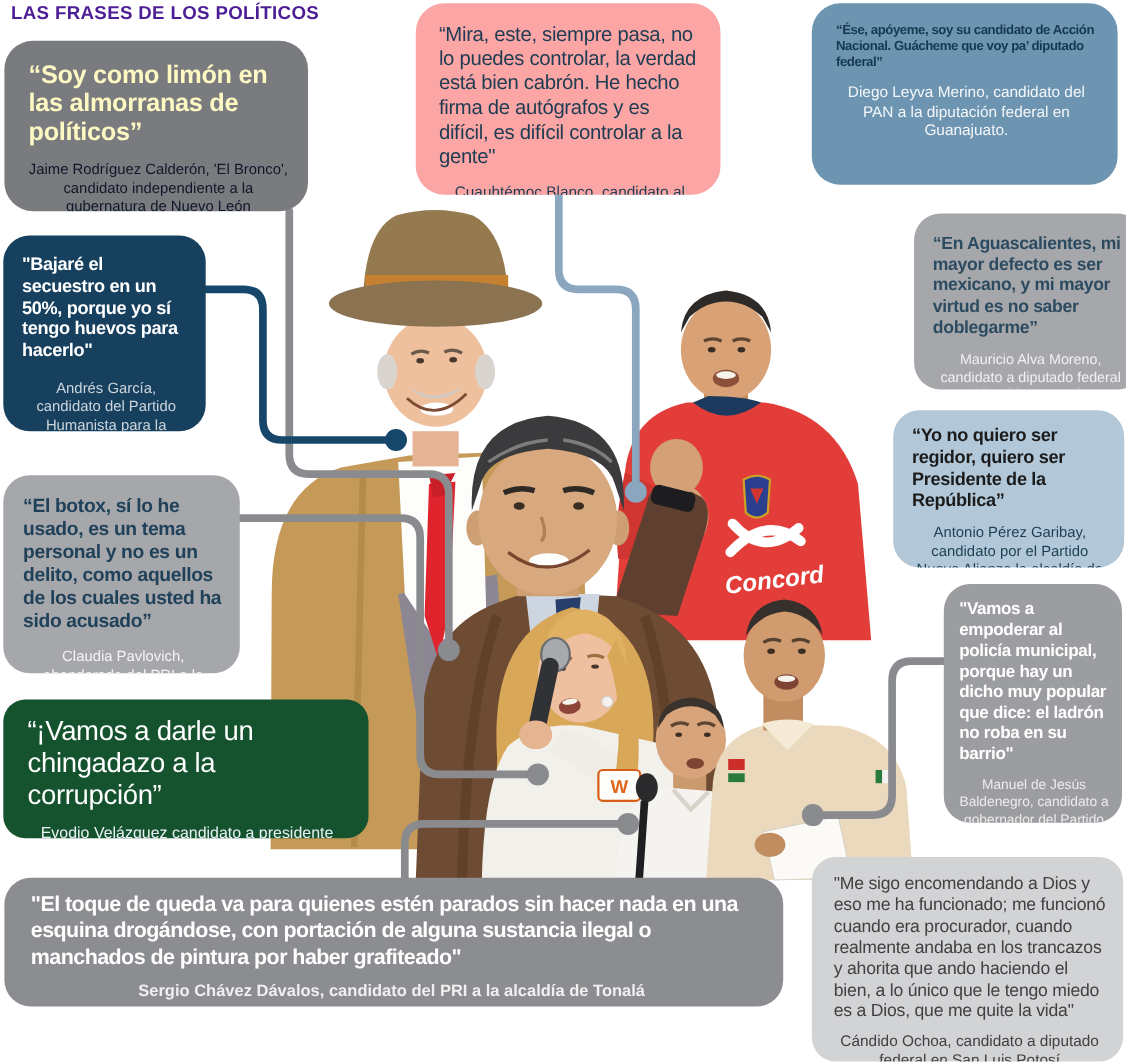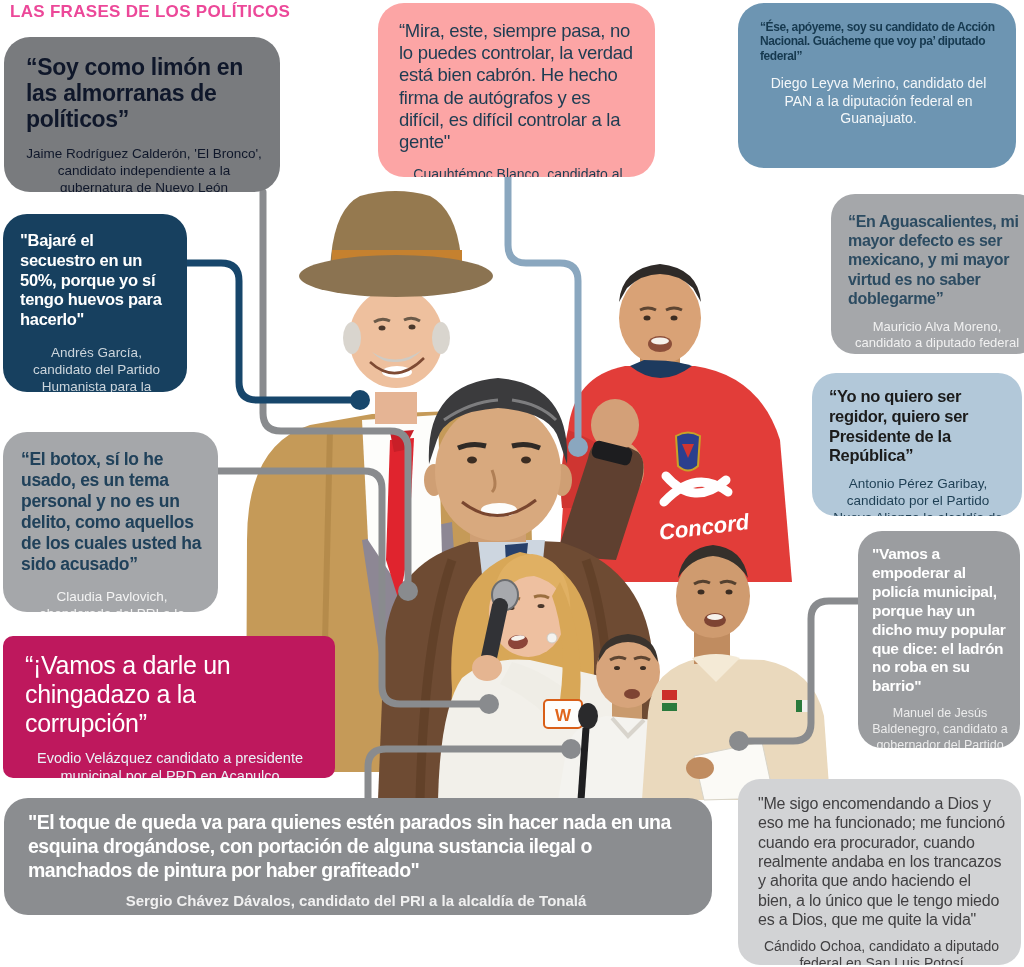--- a/index.html
+++ b/index.html
@@ -3,32 +3,32 @@
 <meta charset="utf-8">
 <style>
   html,body{margin:0;padding:0;background:#fff;}
   #canvas{position:relative;width:1024px;height:967px;background:#ffffff;overflow:hidden;
           font-family:"Liberation Sans",sans-serif;}
   #figures{position:absolute;left:0;top:0;z-index:1;}
   .qbox{position:absolute;z-index:3;box-sizing:border-box;border-radius:26px;overflow:hidden;}
   .q{margin:0;font-weight:bold;letter-spacing:-0.3px;}
   .attr{margin:0;text-align:center;line-height:1.25;}
   #page-title{position:absolute;left:10px;top:2px;z-index:3;font-size:17px;font-weight:bold;
-              color:#ec4899;letter-spacing:0.3px;}
+              color:#4c1d95;letter-spacing:0.3px;}
   
   .b1{left:4px;top:37px;width:276px;height:155px;background:#797b7e;padding:17px 18px 0 22px;}
-  .b1 .q{color:#0f172a;font-size:23px;line-height:1.13;}
+  .b1 .q{color:#fef9c3;font-size:23px;line-height:1.13;}
   .b1 .attr{color:#0f172a;font-size:13.5px;margin-top:14px;}
   .b2{left:3px;top:214px;width:184px;height:178px;background:#17405f;padding:17px 14px 0 17px;border-radius:24px;}
   .b2 .q{color:#fff;font-size:16.5px;line-height:1.2;}
   .b2 .attr{color:#ccd5dc;font-size:13.5px;margin-top:15px;}
   .b3{left:3px;top:432px;width:215px;height:180px;background:#a5a7aa;padding:17px 15px 0 18px;border-radius:24px;}
   .b3 .q{color:#20415a;font-size:17.5px;line-height:1.2;}
   .b3 .attr{color:#f4f4f4;font-size:13.5px;margin-top:14px;}
-  .b4{left:3px;top:636px;width:332px;height:142px;background:#be185d;padding:15px 20px 0 22px;border-radius:10px;}
+  .b4{left:3px;top:636px;width:332px;height:126px;background:#14532d;padding:15px 20px 0 22px;border-radius:20px;}
   .b4 .q{color:#fff;font-size:25px;line-height:1.16;font-weight:400;}
   .b4 .attr{color:#eaf2f7;font-size:14.5px;margin-top:11px;}
   .b5{left:378px;top:3px;width:277px;height:174px;background:#fca5a5;padding:17px 18px 0 21px;}
   .b5 .q{color:#1d3c52;font-size:18.5px;line-height:1.2;font-weight:500;}
   .b5 .attr{color:#1d3c52;font-size:14px;margin-top:13px;font-weight:500;}
   .b6{left:738px;top:3px;width:278px;height:165px;background:#6d95b2;padding:17px 19px 0 22px;}
   .b6 .q{color:#16394f;font-size:12px;line-height:1.2;letter-spacing:-0.4px;}
   .b6 .attr{color:#f4f7f9;font-size:14px;margin-top:12px;}
   .b7{left:831px;top:194px;width:209px;height:160px;background:#a5a7aa;padding:18px 14px 0 17px;border-radius:24px;}
   .b7 .q{color:#2c4b61;font-size:16px;line-height:1.2;}

